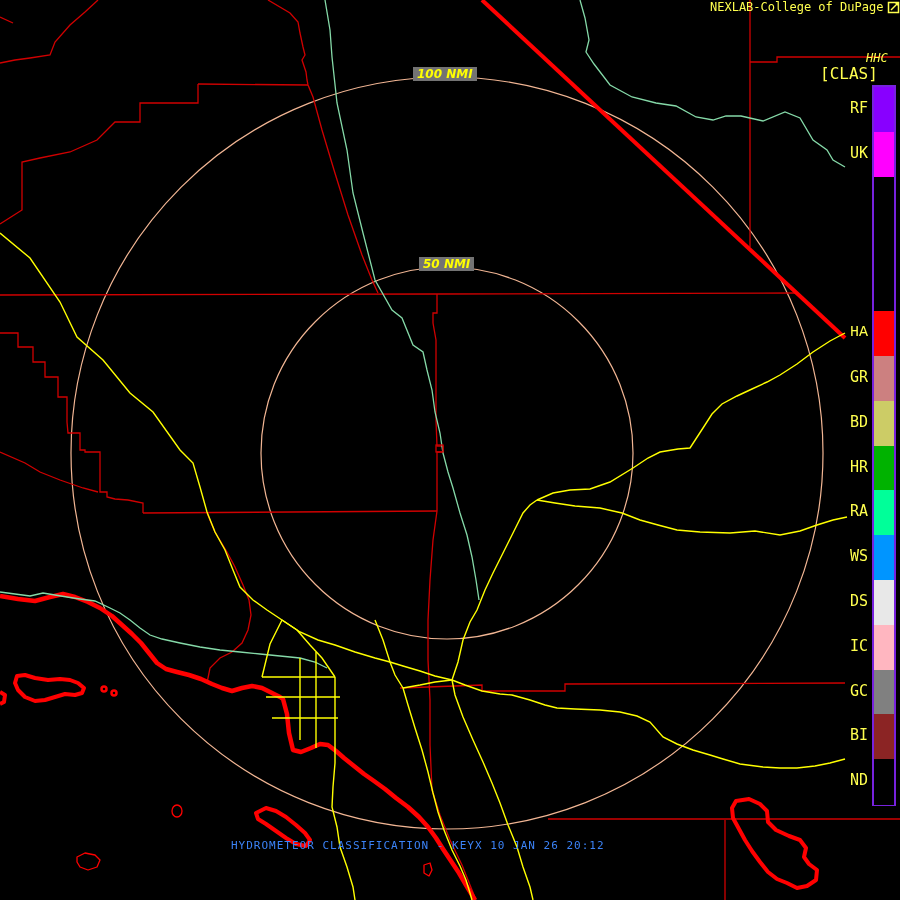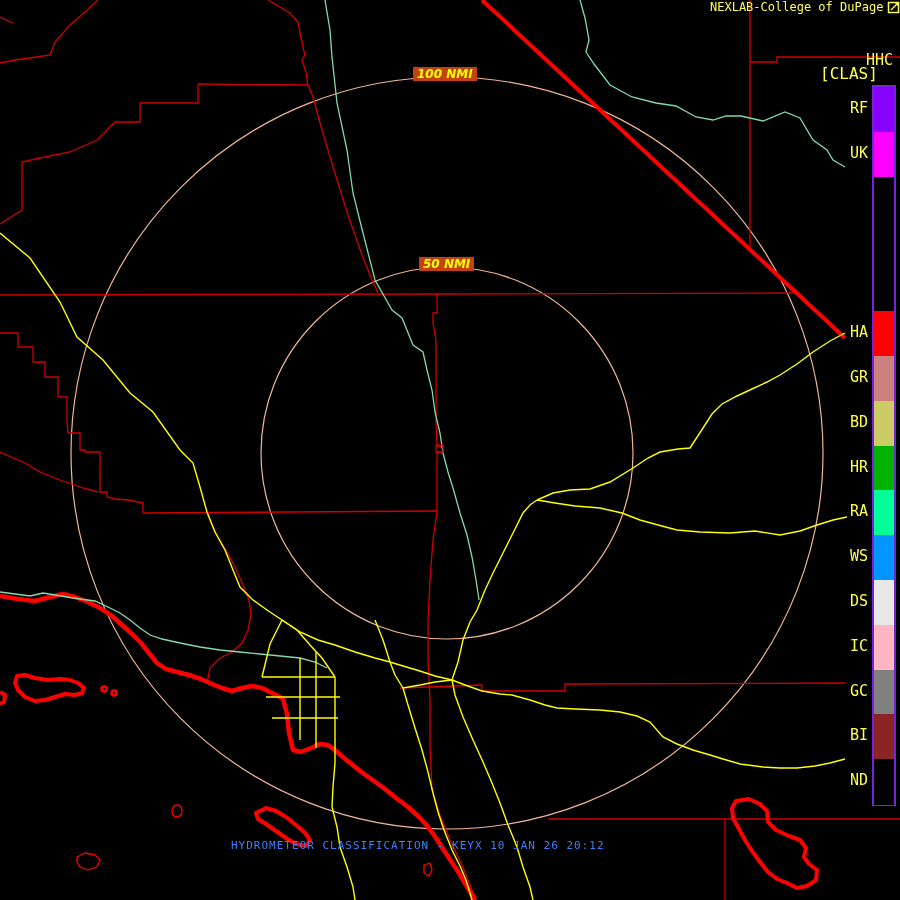--- a/index.html
+++ b/index.html
@@ -1,25 +1,25 @@
 <!DOCTYPE html>
 <html><head>
 <meta charset="utf-8">
 <style>
   html,body{margin:0;padding:0;background:#000;}
   #app{position:relative;width:900px;height:900px;background:#000;overflow:hidden;
        font-family:"DejaVu Sans Mono","Liberation Mono",monospace;}
   #map{position:absolute;left:0;top:0;}
-  .maplabel{position:absolute;background:#c2410c;color:#ffff00;
+  .maplabel{position:absolute;background:#737373;color:#ffff00;
             font-family:"DejaVu Sans","Liberation Sans",sans-serif;
             font-style:italic;font-weight:bold;font-size:12px;line-height:12px;
             padding:1px 4px;white-space:nowrap;}
   #brand{position:absolute;left:710px;top:0;color:#ffff4f;font-size:12px;line-height:14px;
          white-space:nowrap;display:flex;align-items:flex-start;gap:4px;}
-  #hhc{position:absolute;left:866px;top:51px;color:#ffff4f;font-size:15px;}
+  #hhc{position:absolute;left:866px;top:51px;color:#ffff4f;font-size:12px;font-style:italic;}
   #clas{position:absolute;left:820px;top:64px;color:#ffff4f;font-size:16px;}
   #legend-bar{position:absolute;left:872px;top:85px;width:20px;height:717px;
               border:2px solid #7722dd;background:#000;}
   .band{position:absolute;left:0;width:20px;}
   .legend-label{position:absolute;left:838px;width:30px;text-align:right;
                 color:#ffff4f;font-size:15px;line-height:13px;}
   #footer{position:absolute;left:231px;top:839px;color:#3b82f6;font-size:11px;
           letter-spacing:1px;white-space:nowrap;}
   .ext-icon{display:inline-block;}
 </style>
@@ -127,21 +127,21 @@
       <div class="band" style="top: 448.125px; height: 45.3125px; background: rgb(0, 149, 255);"></div>
       <div class="band" style="top: 492.938px; height: 45.3125px; background: rgb(232, 232, 232);"></div>
       <div class="band" style="top: 537.75px; height: 45.3125px; background: rgb(255, 182, 192);"></div>
       <div class="band" style="top: 582.562px; height: 45.3125px; background: rgb(128, 128, 128);"></div>
       <div class="band" style="top: 627.375px; height: 45.3125px; background: rgb(139, 36, 36);"></div>
       <div class="band" style="top: 672.188px; height: 45.3125px; background: rgb(0, 0, 0);"></div>
     </div>
   <div id="legend-labels">
       <div class="legend-label" style="top: 102px;">RF</div>
       <div class="legend-label" style="top: 146.812px;">UK</div>
-      <div class="legend-label" style="top: 326.062px;">HA</div>
+      <div class="legend-label" style="top: 326.062px; font-family: Liberation Mono, monospace;">HA</div>
       <div class="legend-label" style="top: 370.875px;">GR</div>
       <div class="legend-label" style="top: 415.688px;">BD</div>
       <div class="legend-label" style="top: 460.5px;">HR</div>
       <div class="legend-label" style="top: 505.312px;">RA</div>
       <div class="legend-label" style="top: 550.125px;">WS</div>
       <div class="legend-label" style="top: 594.938px;">DS</div>
       <div class="legend-label" style="top: 639.75px;">IC</div>
       <div class="legend-label" style="top: 684.562px;">GC</div>
       <div class="legend-label" style="top: 729.375px;">BI</div>
       <div class="legend-label" style="top: 774.188px;">ND</div>

